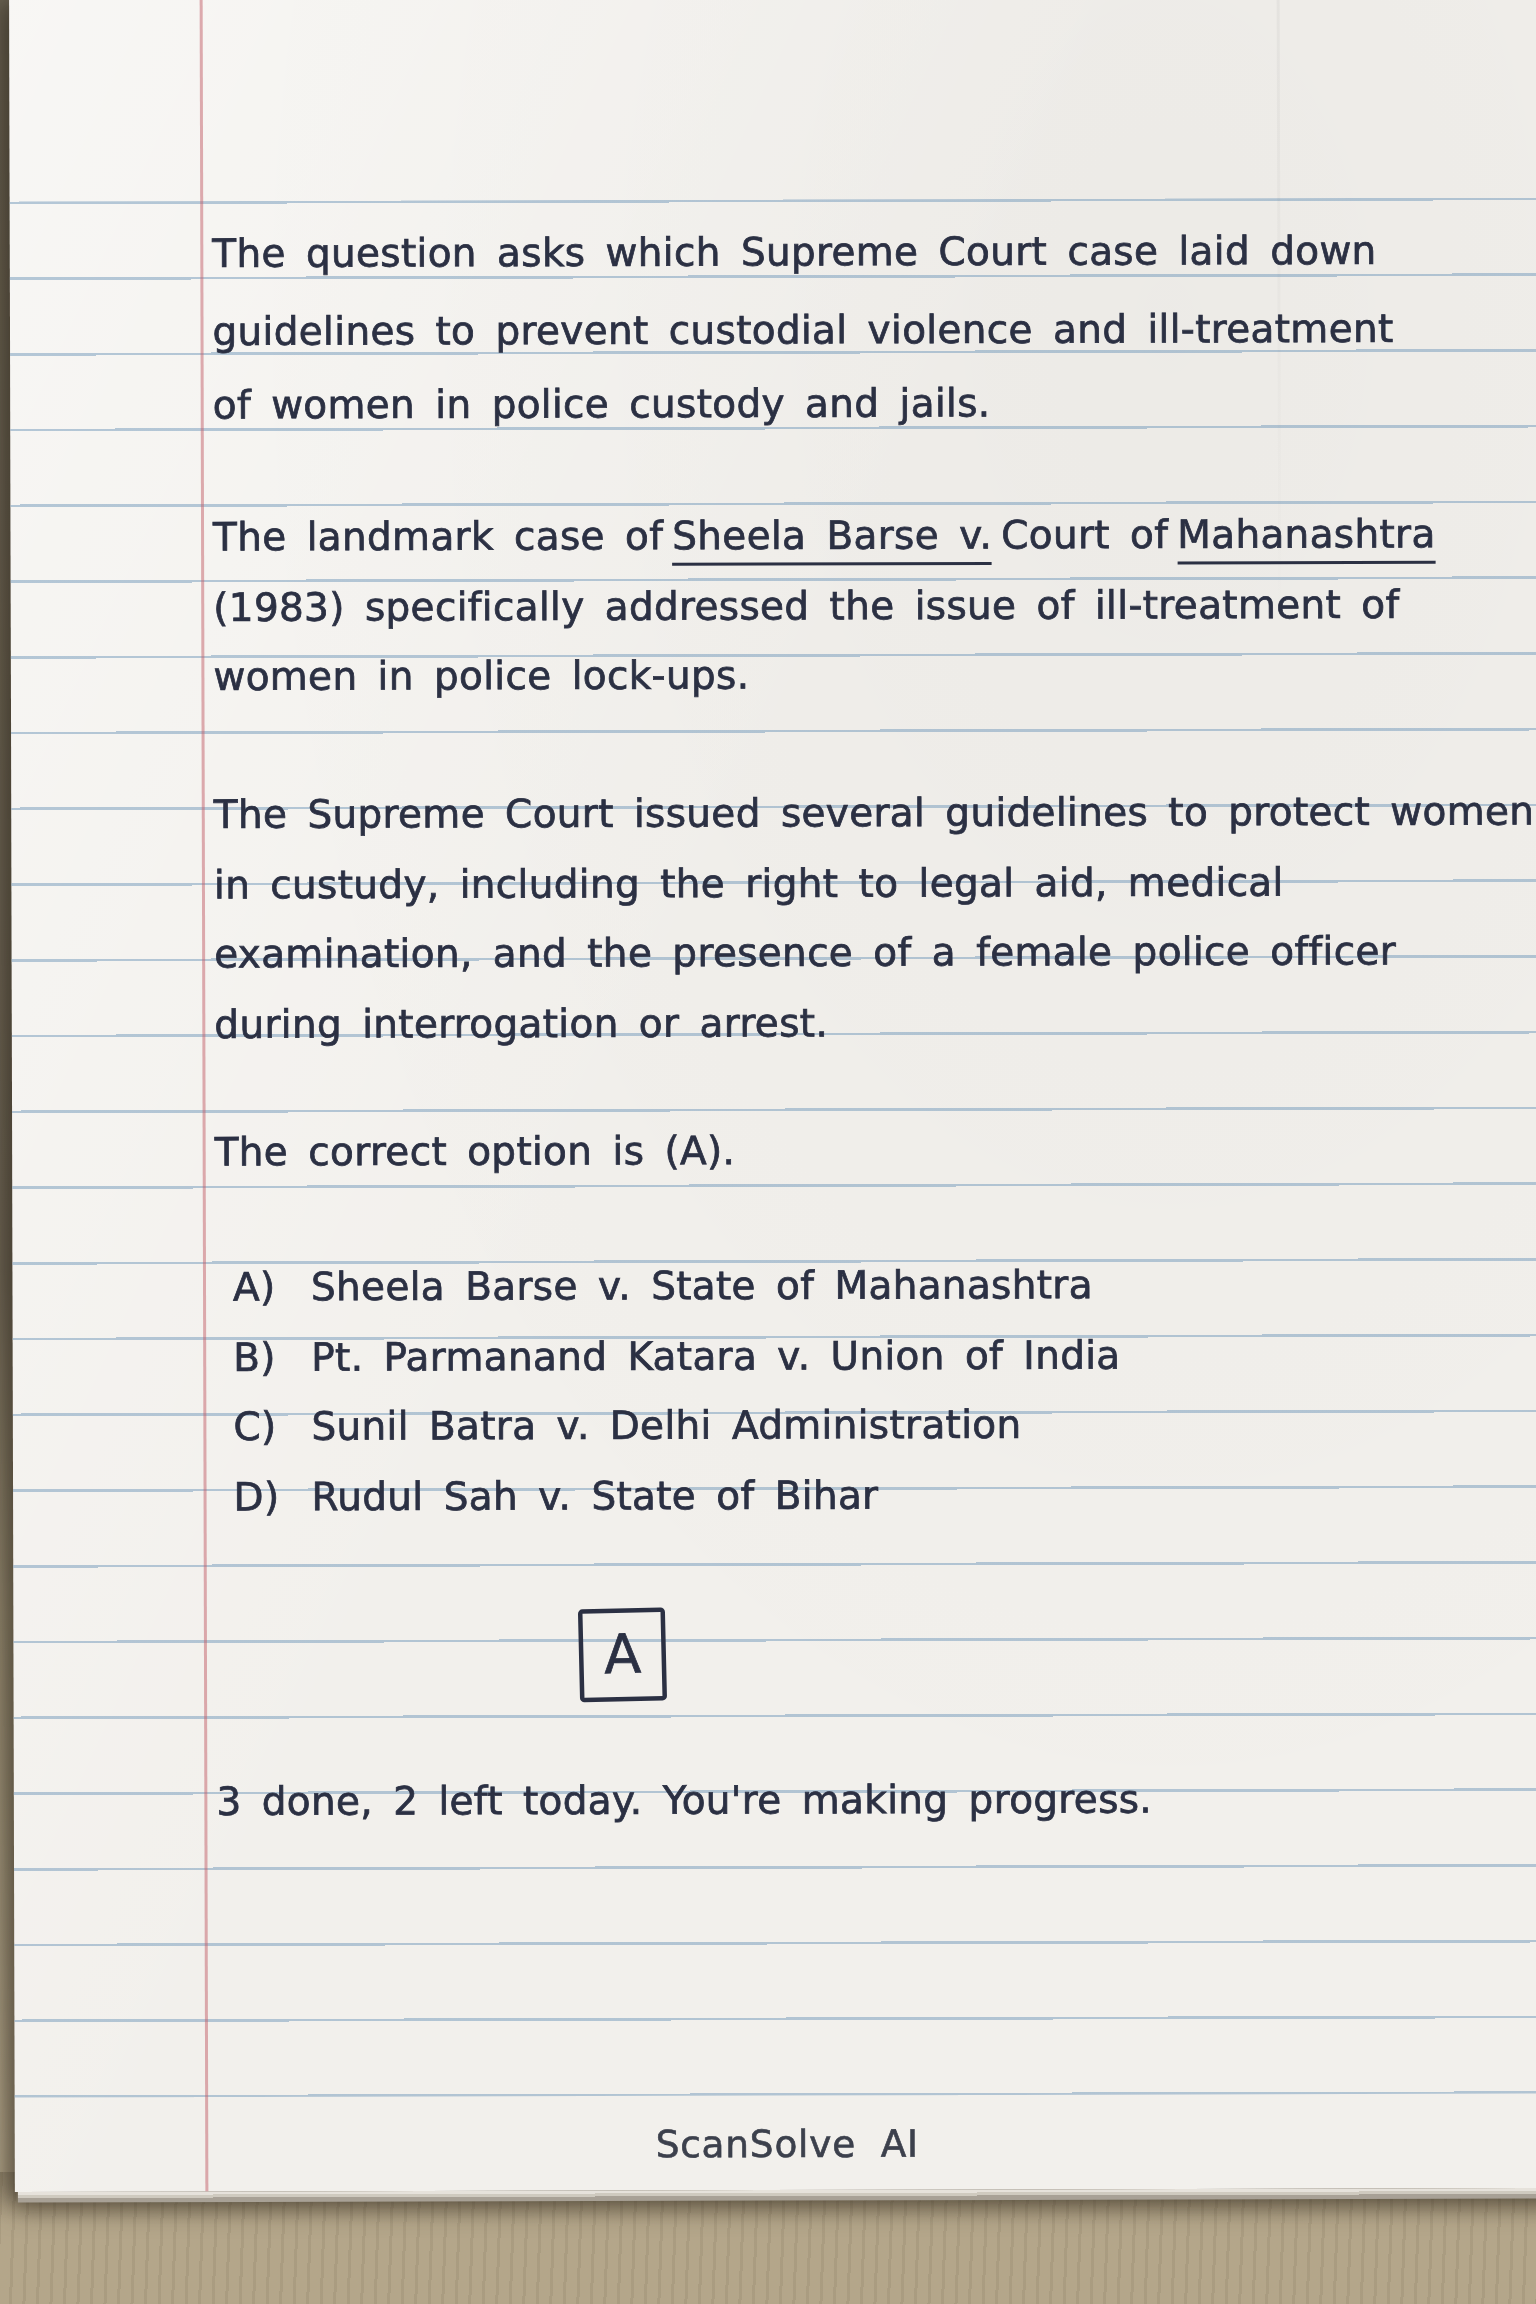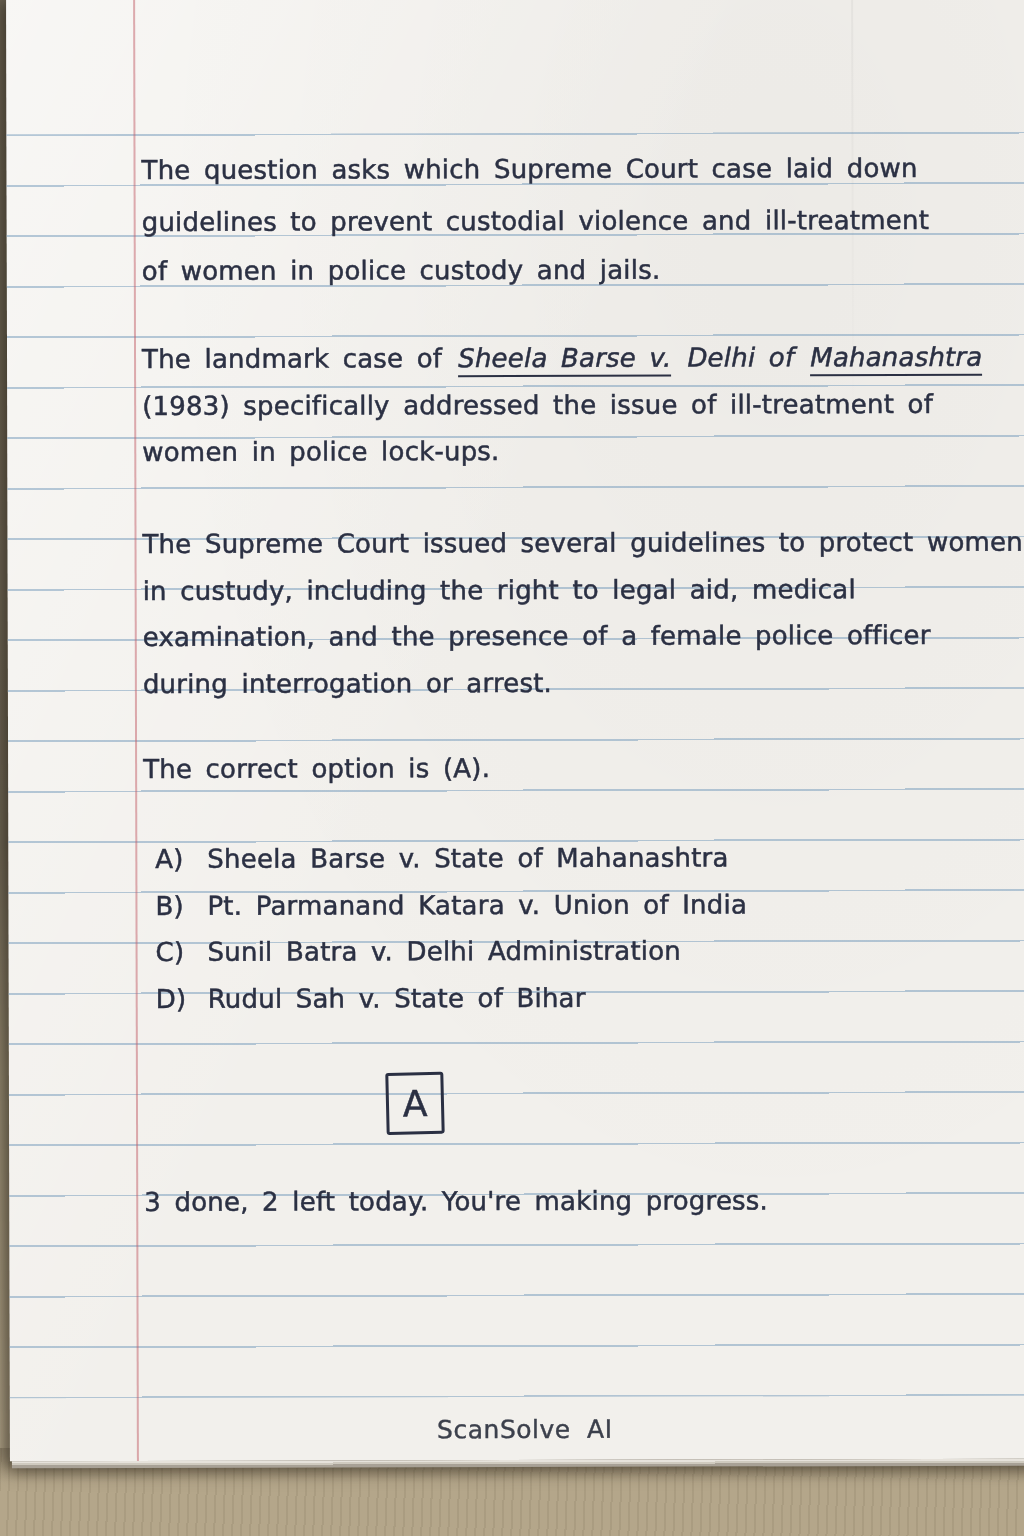--- a/index.html
+++ b/index.html
@@ -45,21 +45,21 @@
   }
   .content {
     position:absolute; left:0; top:0; right:0; bottom:0;
     color:#2b3043; font-size:26px;
     -webkit-text-stroke:0.5px #2b3043;
   }
   .hline {
     position:absolute; left:135px; white-space:nowrap;
     letter-spacing:0.2px; word-spacing:5px; line-height:1.2;
   }
-  .seg + .seg { margin-left:16px;font-style:italic; }
+  .seg + .seg { margin-left:6px; }
   .u { border-bottom:2.5px solid #2b3043; padding-bottom:2px; }
   .opt-row { display:flex; }
   .opt-label { width:52px; flex:0 0 52px; }
   .answer-box {
     position:absolute; left:377px; top:1078px; width:52px; height:56px;
     border:3.5px solid #2b3043; border-radius:3px;
     transform: rotate(-1.2deg);
     display:flex; align-items:center; justify-content:center;
     font-size:36px;
   }
@@ -79,21 +79,21 @@
   <div class="margin-line"></div>
   <div class="crease"></div>
 
   <div class="content">
 
     <div class="hline" style="top:160px">The question asks which Supreme Court case laid down</div>
     <div class="hline" style="top:212px">guidelines to prevent custodial violence and ill-treatment</div>
     <div class="hline" style="top:261px">of women in police custody and jails.</div>
 
     <div class="hline" style="top:349px">
-      <span class="seg">The landmark case of</span><span class="seg u">Sheela Barse v.</span><span class="seg">Delhi of</span><span class="seg u">Mahanashtra</span>
+      <span class="seg">The landmark case of</span><span class="seg u">Sheela Barse v.</span><span class="seg">Court of</span><span class="seg u">Mahanashtra</span>
     </div>
     <div class="hline" style="top:396px">(1983) specifically addressed the issue of ill-treatment of</div>
     <div class="hline" style="top:442px">women in police lock-ups.</div>
 
     <div class="hline" style="top:534px">The Supreme Court issued several guidelines to protect women</div>
     <div class="hline" style="top:581px">in custudy, including the right to legal aid, medical</div>
     <div class="hline" style="top:627px">examination, and the presence of a female police officer</div>
     <div class="hline" style="top:674px">during interrogation or arrest.</div>
 
     <div class="hline" style="top:759px">The correct option is (A).</div>

